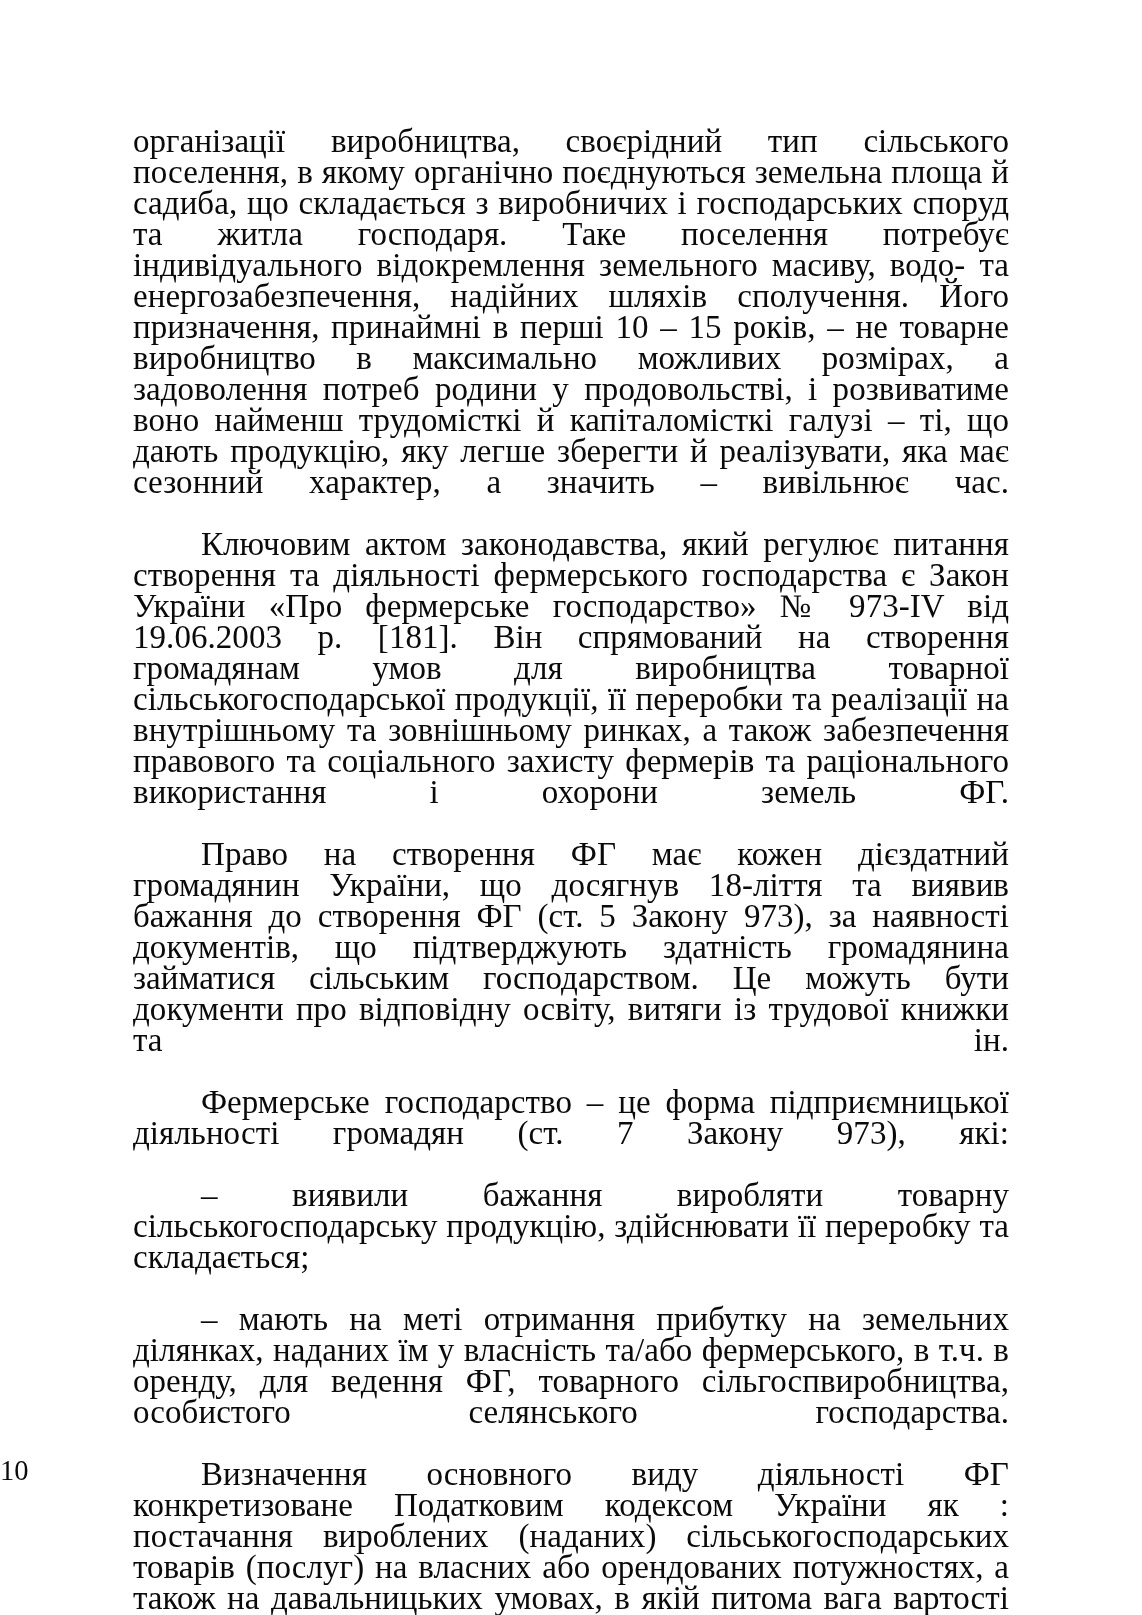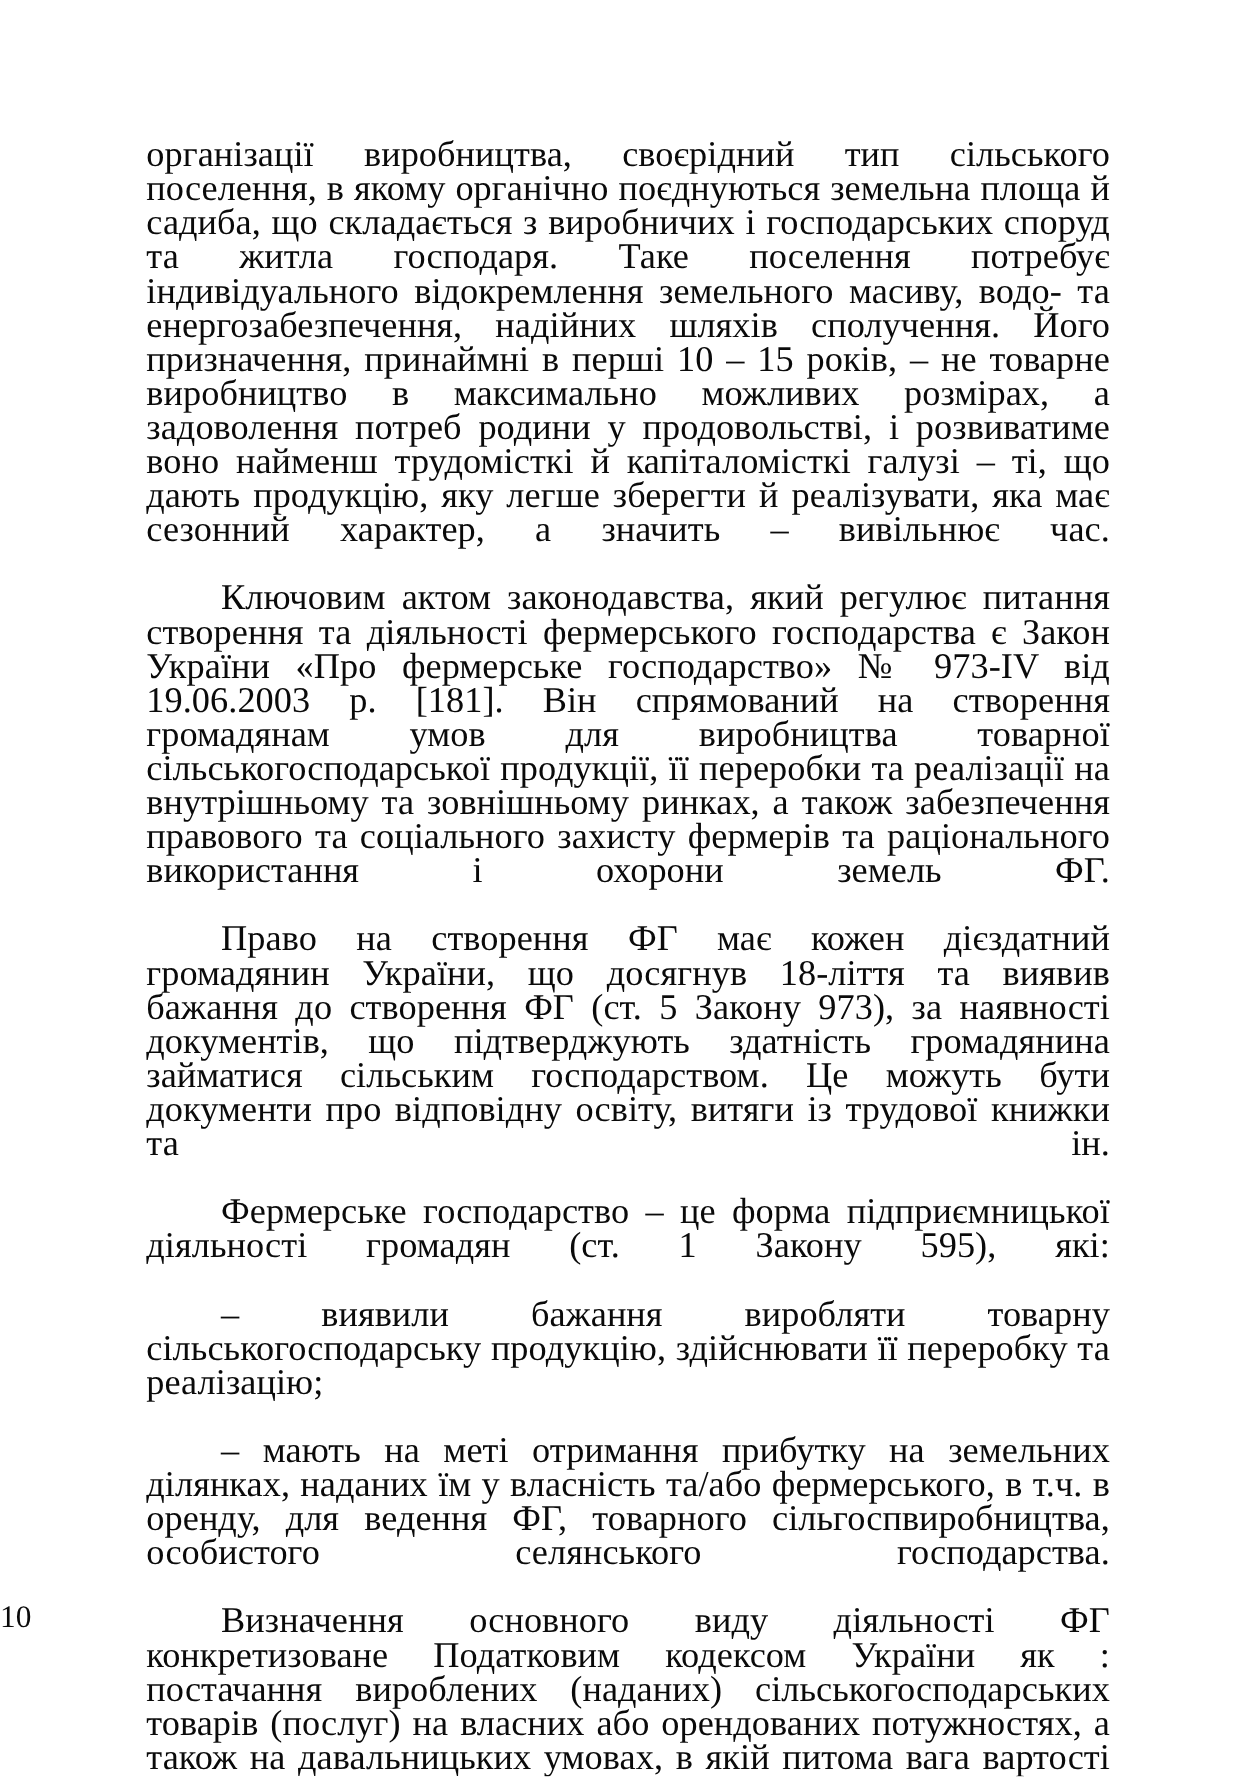--- a/index.html
+++ b/index.html
@@ -61,22 +61,22 @@
 </style>
 </head>
 <body>
 
 <div class="page">
 
   <div class="text-body">
     <p class="para no-indent">організації виробництва, своєрідний тип сільського поселення, в якому органічно поєднуються земельна площа й садиба, що складається з виробничих і господарських споруд та житла господаря. Таке поселення потребує індивідуального відокремлення земельного масиву, водо- та енергозабезпечення, надійних шляхів сполучення. Його призначення, принаймні в перші 10 – 15 років, – не товарне виробництво в максимально можливих розмірах, а задоволення потреб родини у продовольстві, і розвиватиме воно найменш трудомісткі й капіталомісткі галузі – ті, що дають продукцію, яку легше зберегти й реалізувати, яка має сезонний характер, а значить – вивільнює час.</p>
     <p class="para">Ключовим актом законодавства, який регулює питання створення та діяльності фермерського господарства є Закон України «Про фермерське господарство» № 973-IV від 19.06.2003 р. [181]. Він спрямований на створення громадянам умов для виробництва товарної сільськогосподарської продукції, її переробки та реалізації на внутрішньому та зовнішньому ринках, а також забезпечення правового та соціального захисту фермерів та раціонального використання і охорони земель ФГ.</p>
     <p class="para">Право на створення ФГ має кожен дієздатний громадянин України, що досягнув 18-ліття та виявив бажання до створення ФГ (ст. 5 Закону 973), за наявності документів, що підтверджують здатність громадянина займатися сільським господарством. Це можуть бути документи про відповідну освіту, витяги із трудової книжки та ін.</p>
-    <p class="para">Фермерське господарство – це форма підприємницької діяльності громадян (ст. 1 Закону 595), які:</p>
-    <p class="para list-item">– виявили бажання виробляти товарну сільськогосподарську продукцію, здійснювати її переробку та реалізацію;</p>
+    <p class="para">Фермерське господарство – це форма підприємницької діяльності громадян (ст. 7 Закону 973), які:</p>
+    <p class="para list-item">– виявили бажання виробляти товарну сільськогосподарську продукцію, здійснювати її переробку та складається;</p>
     <p class="para list-item">– мають на меті отримання прибутку на земельних ділянках, наданих їм у власність та/або фермерського, в т.ч. в оренду, для ведення ФГ, товарного сільгоспвиробництва, особистого селянського господарства.</p>
     <p class="para">Визначення основного виду діяльності ФГ конкретизоване Податковим кодексом України як : постачання вироблених (наданих) сільськогосподарських товарів (послуг) на власних або орендованих потужностях, а також на давальницьких умовах, в якій питома вага вартості сільськогосподарських товарів, продукції, послуг становить не менше як 75 % вартості всіх товарів, послуг, поставлених протягом попередніх 12 послідовно звітних податкових періодів сукупно [134].</p>
 
   </div>
 
   <div class="page-number">10</div>
 
 </div>
 
 </body></html>

